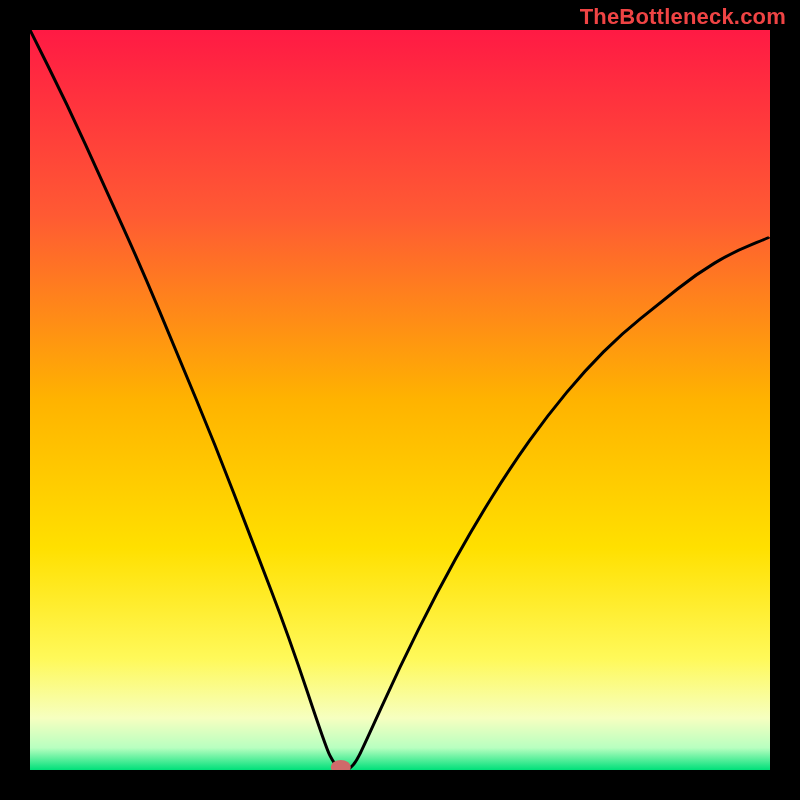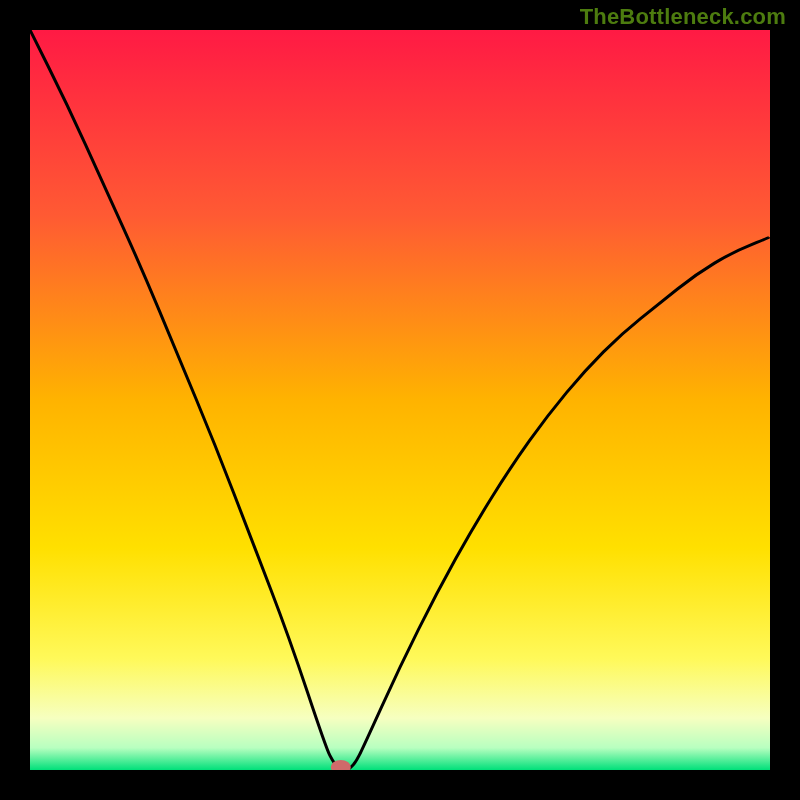--- a/index.html
+++ b/index.html
@@ -14,21 +14,21 @@
   .frame {
     position: relative;
     width: 800px;
     height: 800px;
     background: #000;
   }
   .watermark {
     position: absolute;
     top: 4px;
     right: 14px;
-    color: #4d7c0f;
+    color: #ef4444;
     font-size: 22px;
     font-weight: 600;
     letter-spacing: 0.2px;
     z-index: 5;
     user-select: none;
   }
   .plot-wrap {
     position: absolute;
     left: 30px;
     top: 30px;

